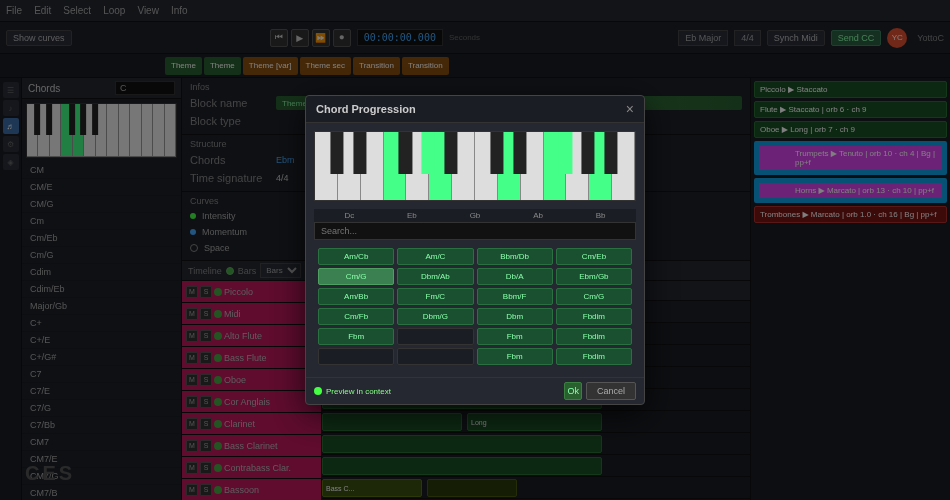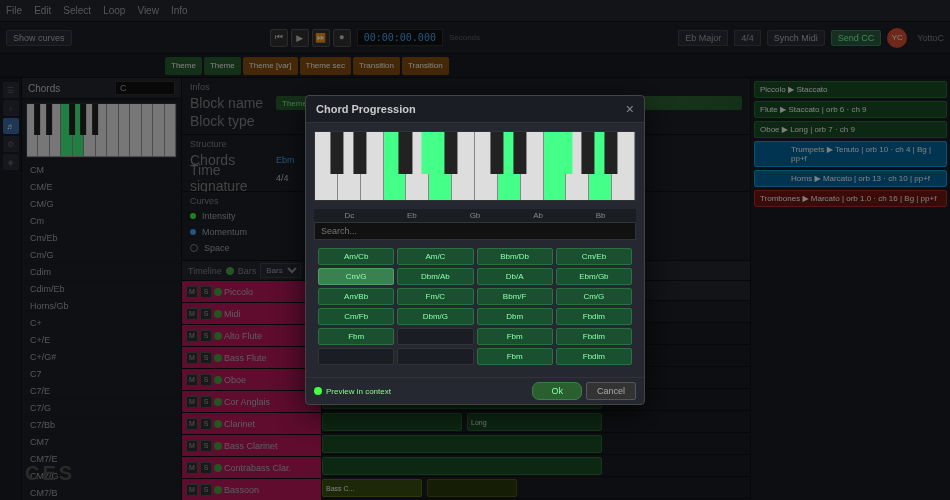--- a/index.html
+++ b/index.html
@@ -363,24 +363,24 @@
     }
     .modal-preview-dot {
       width: 8px; height: 8px;
       background: #4f4;
       border-radius: 50%;
     }
     .modal-action-btn {
       background: #2a6030;
       border: 1px solid #3a8040;
       color: #8fa;
-      padding: 3px 18px;
-      font-size: 9px;
-      cursor: pointer;
-      border-radius: 7px;
+      padding: 3px 2px;
+      font-size: 9px;
+      cursor: pointer;
+      border-radius: 2px;
     }
     .modal-cancel-btn {
       background: #333;
       border: 1px solid #555;
       color: #aaa;
       padding: 3px 10px;
       font-size: 9px;
       cursor: pointer;
       border-radius: 2px;
     }
@@ -394,21 +394,21 @@
       flex-shrink: 0;
     }
     .right-block {
       margin: 3px;
       padding: 3px 5px;
       border-radius: 2px;
       font-size: 8px;
       color: #fff;
     }
     .right-block.green { background: #1a5025; border: 1px solid #2a7035; }
-    .right-block.orange { background: #0369a1; border: 1px solid #0ea5e9; padding-left: 36px; }
+    .right-block.orange { background: #d946ef; border: 5px solid #0ea5e9; padding-left: 36px; }
     .right-block.red { background: #7a1515; border: 1px solid #b03030; }
 
     
     ::-webkit-scrollbar { width: 4px; height: 4px; }
     ::-webkit-scrollbar-track { background: #111; }
     ::-webkit-scrollbar-thumb { background: #444; border-radius: 2px; }
 
     .spacer { flex: 1; }
     .tl-seg {
       height: 18px;
@@ -428,21 +428,21 @@
       padding: 4px 8px;
       border-bottom: 1px solid #111;
       flex-shrink: 0;
     }
     .info-row {
       display: flex;
       align-items: center;
       height: 18px;
       gap: 6px;
     }
-    .info-key { color: #888; font-size: 14px; width: 80px; }
+    .info-key { color: #888; font-size: 11px; width: 80px; }
     .info-val { color: #ccc; font-size: 9px; }
     .info-val.accent { color: #4af; }
 
     .curves-section {
       padding: 4px 8px;
       flex-shrink: 0;
     }
     .curve-row {
       display: flex;
       align-items: center;
@@ -566,21 +566,21 @@
     </div>
     <div class="chord-list" id="chord-list">
         <div class="chord-item">CM</div>
         <div class="chord-item">CM/E</div>
         <div class="chord-item">CM/G</div>
         <div class="chord-item">Cm</div>
         <div class="chord-item">Cm/Eb</div>
         <div class="chord-item">Cm/G</div>
         <div class="chord-item">Cdim</div>
         <div class="chord-item">Cdim/Eb</div>
-        <div class="chord-item">Horns/Gb</div>
+        <div class="chord-item">Major/Gb</div>
         <div class="chord-item">C+</div>
         <div class="chord-item">C+/E</div>
         <div class="chord-item">C+/G#</div>
         <div class="chord-item">C7</div>
         <div class="chord-item">C7/E</div>
         <div class="chord-item">C7/G</div>
         <div class="chord-item">C7/Bb</div>
         <div class="chord-item">CM7</div>
         <div class="chord-item">CM7/E</div>
         <div class="chord-item">CM7/G</div>

